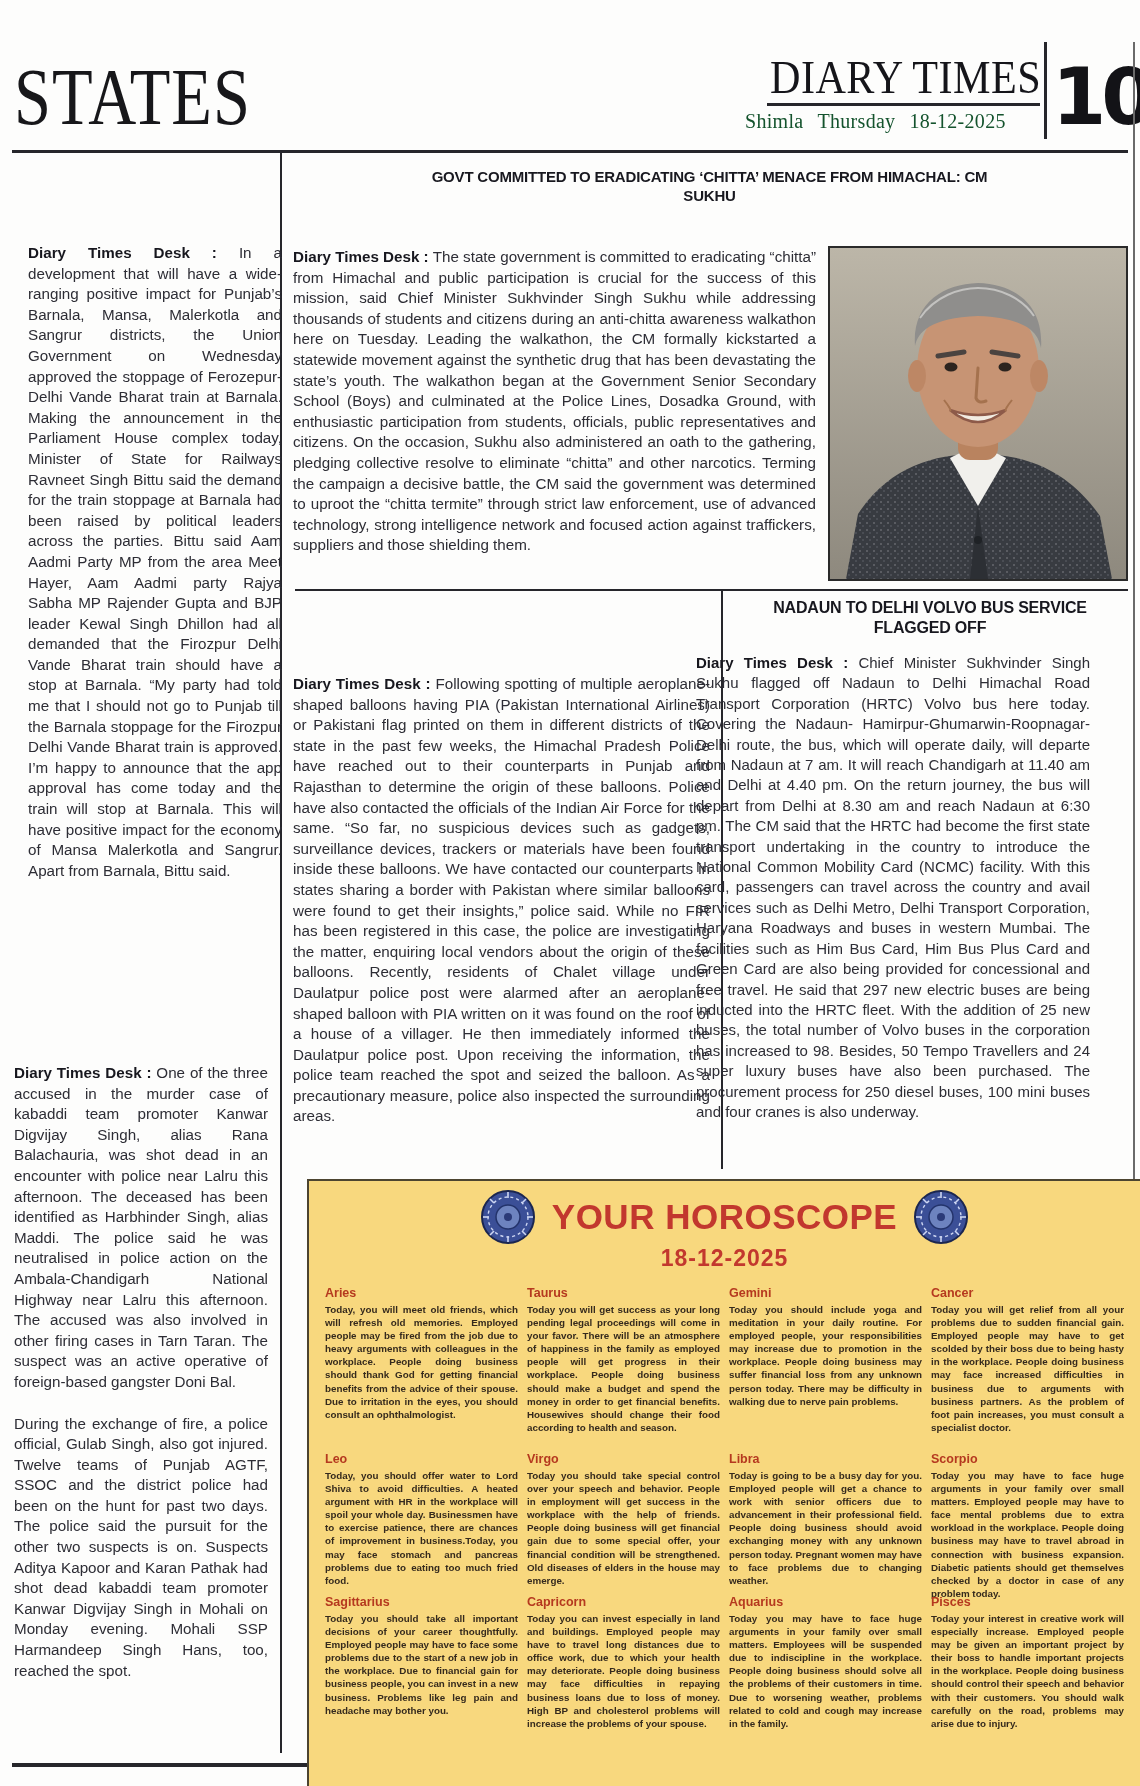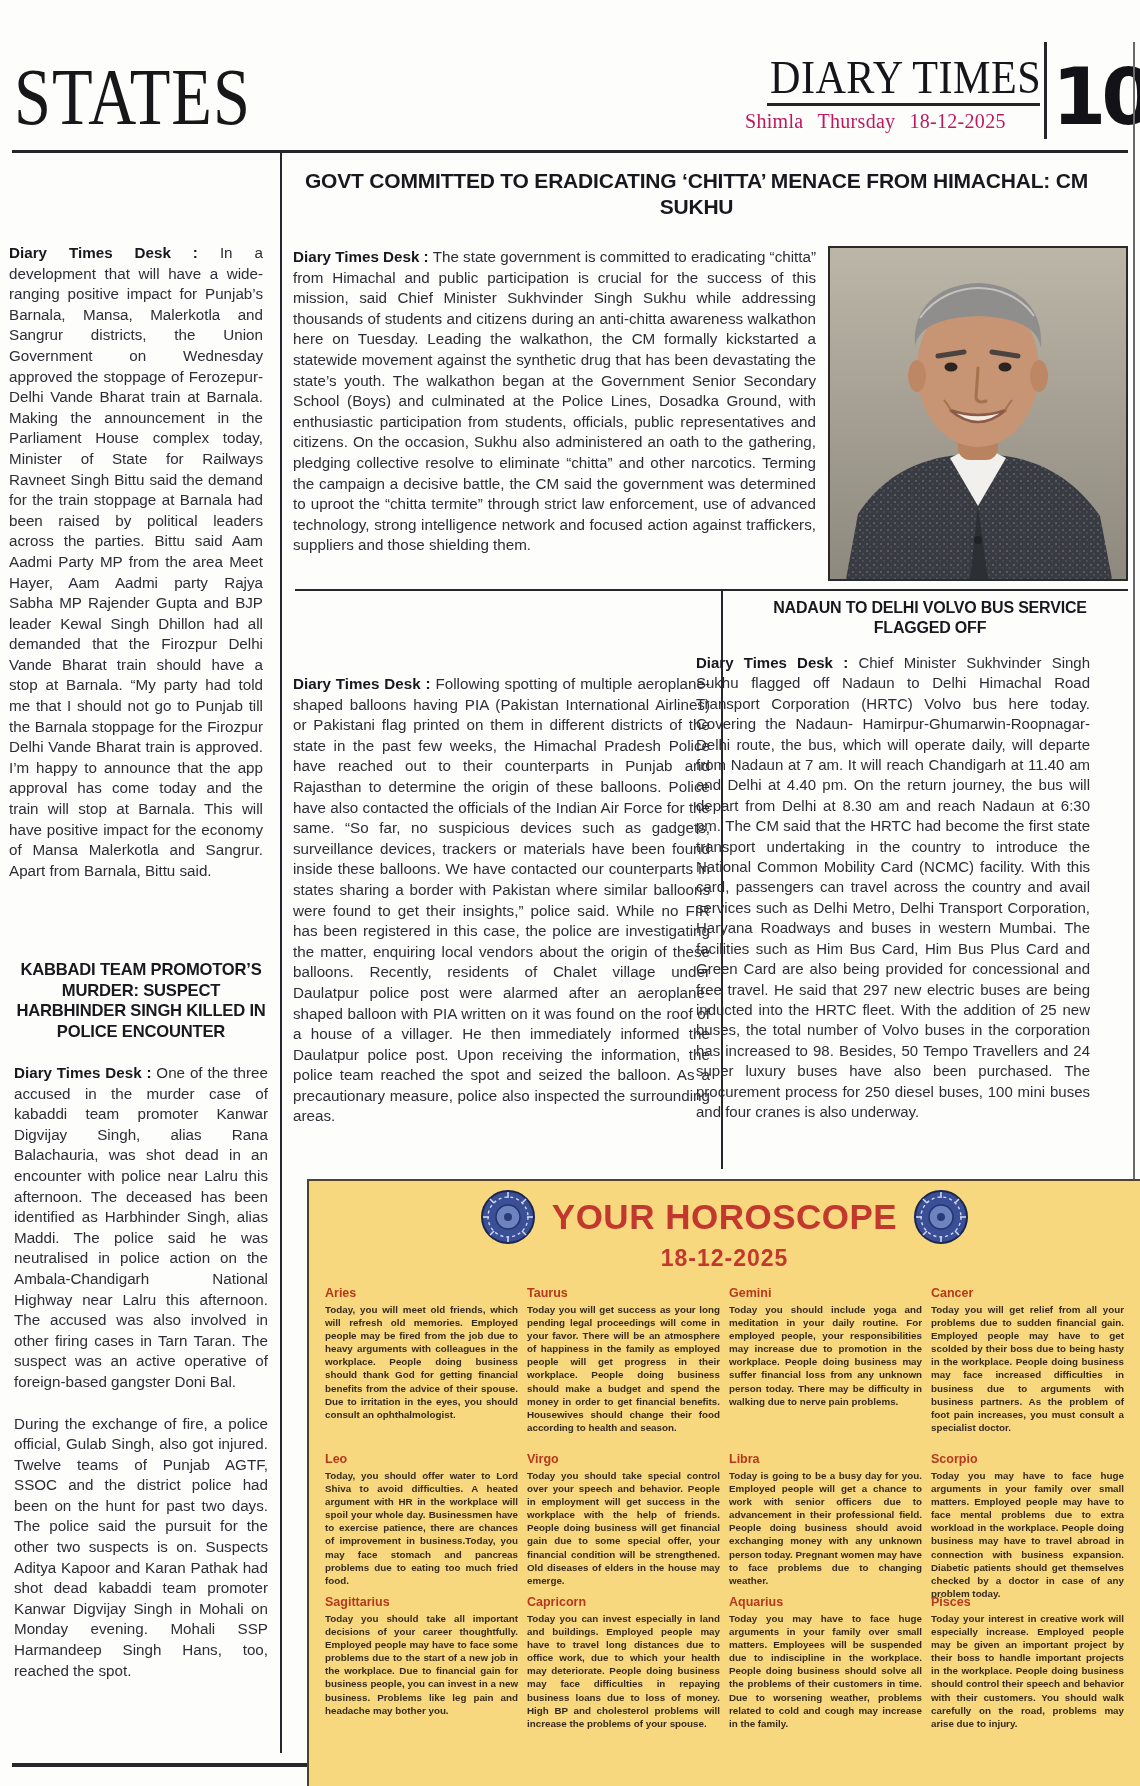--- a/index.html
+++ b/index.html
@@ -6,21 +6,21 @@
   .page{position:relative;width:1140px;height:1786px;background:#fdfdfc;overflow:hidden;
         font-family:"Liberation Sans", sans-serif;color:#2c2c34;}
   .abs{position:absolute;}
   .serif{font-family:"Liberation Serif", serif;}
   .rule{background:#26262b;}
   .headline{font-weight:700;text-align:center;color:#18181f;line-height:1.24;letter-spacing:-0.2px;}
   .body-text{text-align:justify;font-size:15.2px;line-height:20.6px;color:#2d2d35;}
   .byline{font-weight:700;color:#17171e;}
   .section-title{font-size:70px;letter-spacing:1px;color:#17171a;transform:scale(0.95,1.14);transform-origin:left top;font-weight:500;}
   .paper-name{font-size:43px;color:#15151a;letter-spacing:0.5px;transform:scale(0.98,1.1);transform-origin:left top;white-space:nowrap;}
-  .dateline{font-size:20px;color:#be185d;letter-spacing:0.3px;white-space:nowrap;}
+  .dateline{font-size:20px;color:#14532d;letter-spacing:0.3px;white-space:nowrap;}
   .dateline span{margin-right:14px;}
   .page-num{font-size:78px;font-weight:800;font-family:"DejaVu Sans",sans-serif;color:#131317;letter-spacing:-5px;line-height:1;}
   .photo-frame{border:2px solid #2a2a2a;background:#a9a49a;}
   .horo-box{background:#f8d87e;border:2px solid #4c4430;box-sizing:border-box;}
   .horo-title-row{display:flex;align-items:center;justify-content:center;gap:16px;}
   .horo-title{font-size:35px;font-weight:800;color:#c2382e;letter-spacing:0.5px;}
   .horo-date{font-size:23px;font-weight:800;color:#c2382e;text-align:center;letter-spacing:1px;}
   .horo-grid{display:grid;grid-template-columns:repeat(4,1fr);column-gap:9px;}
   .horo-col{display:grid;grid-template-rows:166px 143px 1fr;}
   .sign-name{color:#b5391f;font-weight:700;font-size:12.5px;margin-bottom:3px;}
@@ -44,32 +44,31 @@
   <div class="abs rule" style="left:12px;top:150px;width:1116px;height:3px;"></div>
 
   <div class="abs" style="left:1133px;top:42px;width:2px;height:1726px;background:#6a6a6a;"></div>
 
   <div class="abs rule" style="left:12px;top:1763px;width:1118px;height:4px;"></div>
 
   <div class="abs rule" style="left:280px;top:153px;width:2px;height:1600px;"></div>
   <div class="abs rule" style="left:295px;top:589px;width:833px;height:2px;"></div>
   <div class="abs rule" style="left:721px;top:591px;width:2px;height:578px;"></div>
 
-  <div class="abs body-text" style="left:9px;top:243px;width:254px;">
+  <div class="abs body-text" style="left:28px;top:243px;width:254px;">
     <span class="byline">Diary Times Desk :</span>
     <span>In a development that will have a wide-ranging positive impact for Punjab’s Barnala, Mansa, Malerkotla and Sangrur districts, the Union Government on Wednesday approved the stoppage of Ferozepur-Delhi Vande Bharat train at Barnala. Making the announcement in the Parliament House complex today, Minister of State for Railways Ravneet Singh Bittu said the demand for the train stoppage at Barnala had been raised by political leaders across the parties. Bittu said Aam Aadmi Party MP from the area Meet Hayer, Aam Aadmi party Rajya Sabha MP Rajender Gupta and BJP leader Kewal Singh Dhillon had all demanded that the Firozpur Delhi Vande Bharat train should have a stop at Barnala. “My party had told me that I should not go to Punjab till the Barnala stoppage for the Firozpur Delhi Vande Bharat train is approved. I’m happy to announce that the app approval has come today and the train will stop at Barnala. This will have positive impact for the economy of Mansa Malerkotla and Sangrur. Apart from Barnala, Bittu said.</span>
   </div>
 
-  <div class="abs headline" style="left:14px;top:960px;width:254px;font-size:16.6px;">KABBADI TEAM PROMOTOR’S MURDER: SUSPECT HARBHINDER SINGH KILLED IN POLICE ENCOUNTER</div>
   <div class="abs body-text" style="left:14px;top:1063px;width:254px;">
     <div><span class="byline">Diary Times Desk :</span> <span>One of the three accused in the murder case of kabaddi team promoter Kanwar Digvijay Singh, alias Rana Balachauria, was shot dead in an encounter with police near Lalru this afternoon. The deceased has been identified as Harbhinder Singh, alias Maddi. The police said he was neutralised in police action on the Ambala-Chandigarh National Highway near Lalru this afternoon. The accused was also involved in other firing cases in Tarn Taran. The suspect was an active operative of foreign-based gangster Doni Bal.</span></div>
     <div style="margin-top:21px;">During the exchange of fire, a police official, Gulab Singh, also got injured. Twelve teams of Punjab AGTF, SSOC and the district police had been on the hunt for past two days. The police said the pursuit for the other two suspects is on. Suspects Aditya Kapoor and Karan Pathak had shot dead kabaddi team promoter Kanwar Digvijay Singh in Mohali on Monday evening. Mohali SSP Harmandeep Singh Hans, too, reached the spot.</div>
   </div>
 
-  <div class="abs headline" style="left:280px;top:168px;width:833px;font-size:21px;">
+  <div class="abs headline" style="left:293px;top:168px;width:833px;font-size:15px;">
     <span>GOVT COMMITTED TO ERADICATING ‘CHITTA’ MENACE FROM HIMACHAL: CM</span><br>
     <span>SUKHU</span>
   </div>
   <div class="abs body-text" style="left:293px;top:247px;width:523px;">
     <span class="byline">Diary Times Desk :</span>
     <span>The state government is committed to eradicating “chitta” from Himachal and public participation is crucial for the success of this mission, said Chief Minister Sukhvinder Singh Sukhu while addressing thousands of students and citizens during an anti-chitta awareness walkathon here on Tuesday. Leading the walkathon, the CM formally kickstarted a statewide movement against the synthetic drug that has been devastating the state’s youth. The walkathon began at the Government Senior Secondary School (Boys) and culminated at the Police Lines, Dosadka Ground, with enthusiastic participation from students, officials, public representatives and citizens. On the occasion, Sukhu also administered an oath to the gathering, pledging collective resolve to eliminate “chitta” and other narcotics. Terming the campaign a decisive battle, the CM said the government was determined to uproot the “chitta termite” through strict law enforcement, use of advanced technology, strong intelligence network and focused action against traffickers, suppliers and those shielding them.</span>
   </div>
 
   <div class="abs photo-frame" style="left:828px;top:246px;width:296px;height:331px;">
     <svg width="296" height="331" viewBox="0 0 296 331">

